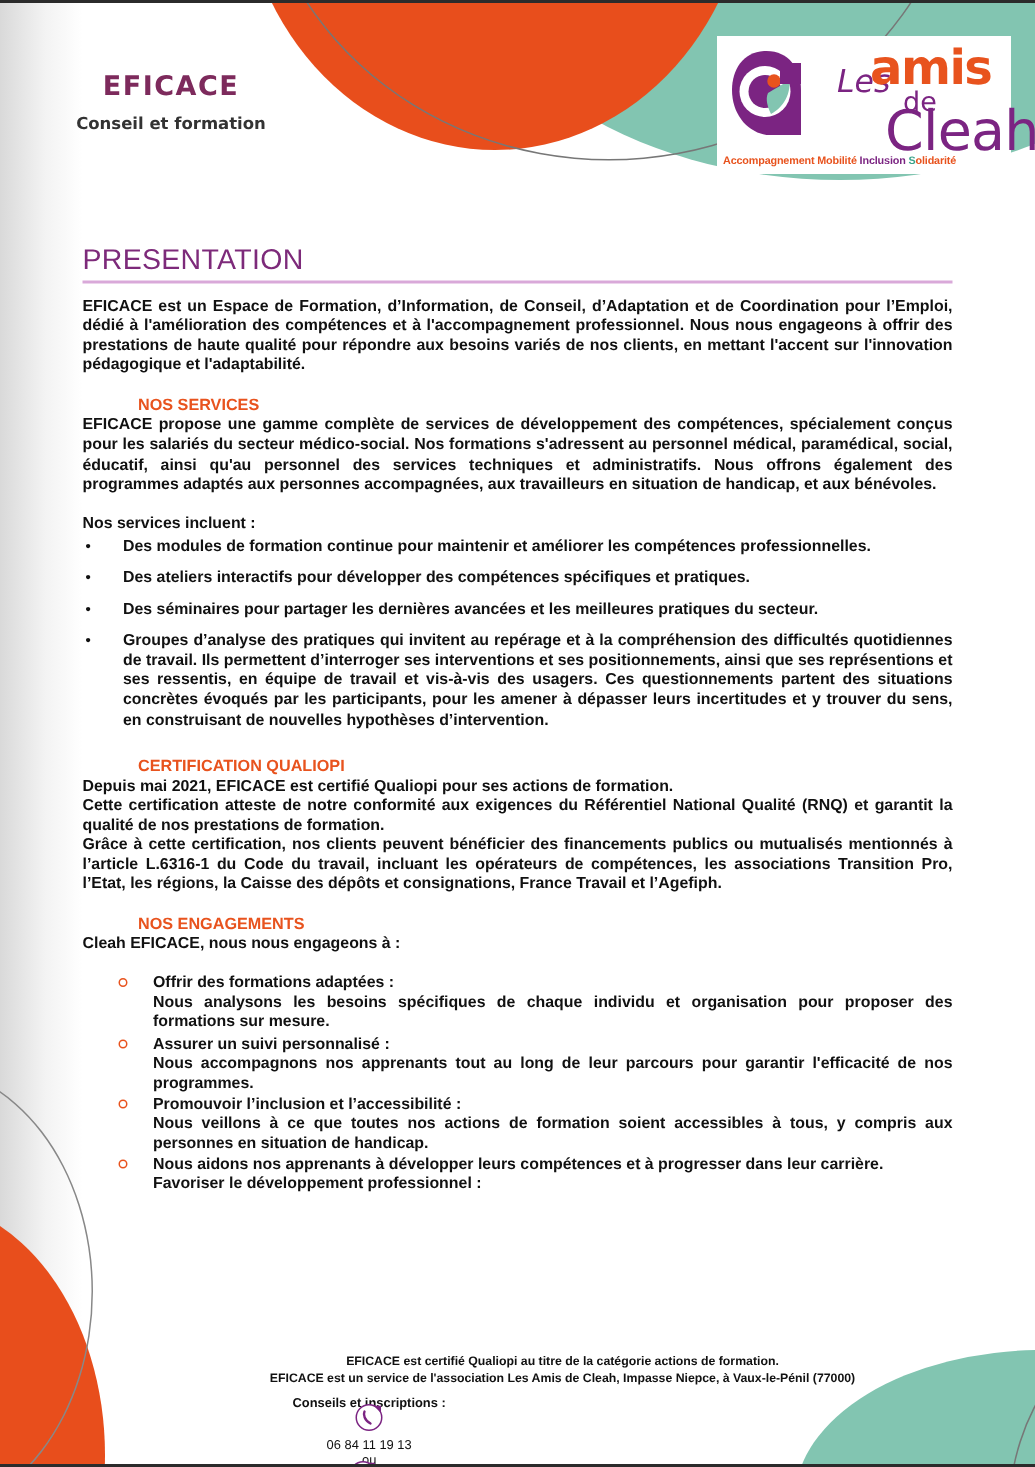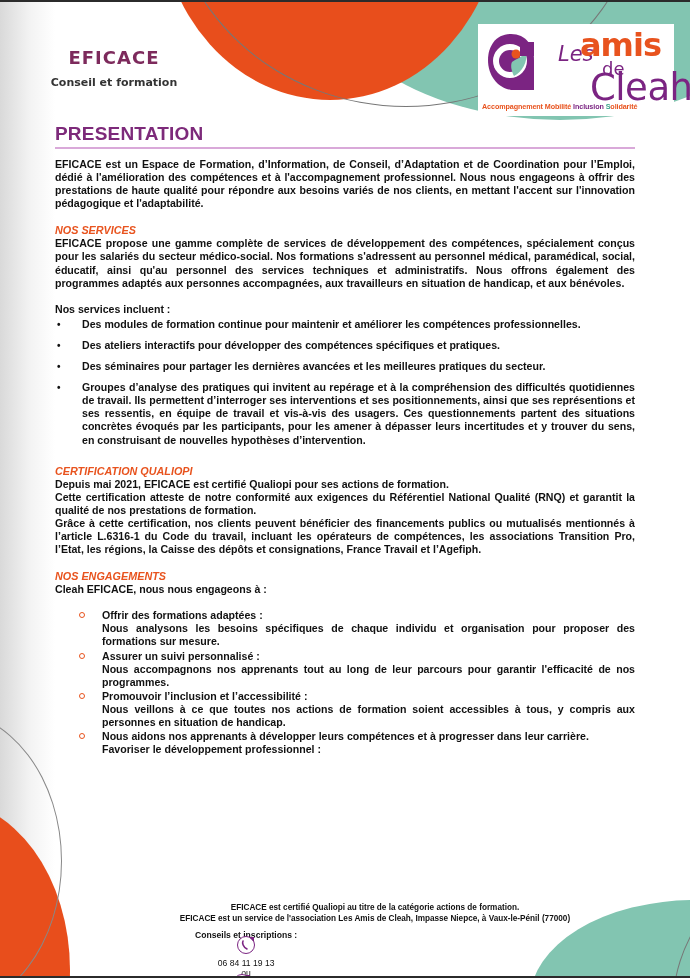--- a/index.html
+++ b/index.html
@@ -37,26 +37,26 @@
   .cleah-amis { position:absolute; left:38px; top:-2px; font-size: 32px; font-weight:bold; color:#e8531e; font-family:"DejaVu Sans", sans-serif; letter-spacing:-1px;}
   .cleah-de { position:absolute; left:60px; top:30px; font-size: 18px; color:#7b2482; font-family:"DejaVu Sans", sans-serif; }
   .cleah-name { position:absolute; left:22px; top:38px; font-size: 37px; color:#7b2482; font-family:"DejaVu Sans", sans-serif; letter-spacing:-0.5px;margin-left:26px; }
   .cleah-tagline { position:absolute; left:4px; top:78px; width:192px; font-size:7.2px; font-weight:bold; white-space:nowrap; font-family:"Liberation Sans", sans-serif; letter-spacing:-0.1px;}
   .t-orange { color:#e8531e; }
   .t-purple { color:#7b2482; }
   .t-teal { color:#3aa38a; }
 
   
   .content { position:absolute; left:55px; top:122px; width:580px; z-index:2; font-size: 10.6px; line-height: 13.1px; }
-  .section-title { font-size: 19px; color:#7d2a7a; font-weight: bold; letter-spacing: 0.2px; line-height: 24px; }
+  .section-title { font-size: 19px; color:#7d2a7a; font-weight: normal; letter-spacing: 0.2px; line-height: 24px; margin-top: 40px; }
   .title-rule { height: 2px; background:#d9a9d9; margin-top: 1px; margin-bottom: 9px; width: 580px; }
   p { margin: 0; }
   .bold { font-weight: bold; }
   .just { text-align: justify; }
-  .subhead { color:#e8531e; font-weight: bold; font-style: italic; font-size: 10.8px; margin-top: 14px; line-height: 13px; }
+  .subhead { color:#e8531e; font-weight: bold; font-size: 10.8px; margin-top: 14px; line-height: 13px; margin-left: 37px; }
   ul.bullets { list-style: none; margin: 0; padding: 0; }
   ul.bullets li { position: relative; padding-left: 27px; margin-top: 8px; }
   ul.bullets li:first-child { margin-top: 2px; }
   ul.bullets li .dot { position:absolute; left:2px; top:0; font-size: 10px; }
   .spacer-10 { height: 13px; }
   ul.engage { list-style:none; margin: 13px 0 0 0; padding: 0; }
   ul.engage li { position:relative; padding-left: 47px; margin-top: 1px; }
   ul.engage li .circ { position:absolute; left:24px; top:3px; width:4px; height:4px; border:1px solid #e8531e; border-radius:50%; }
 
   

